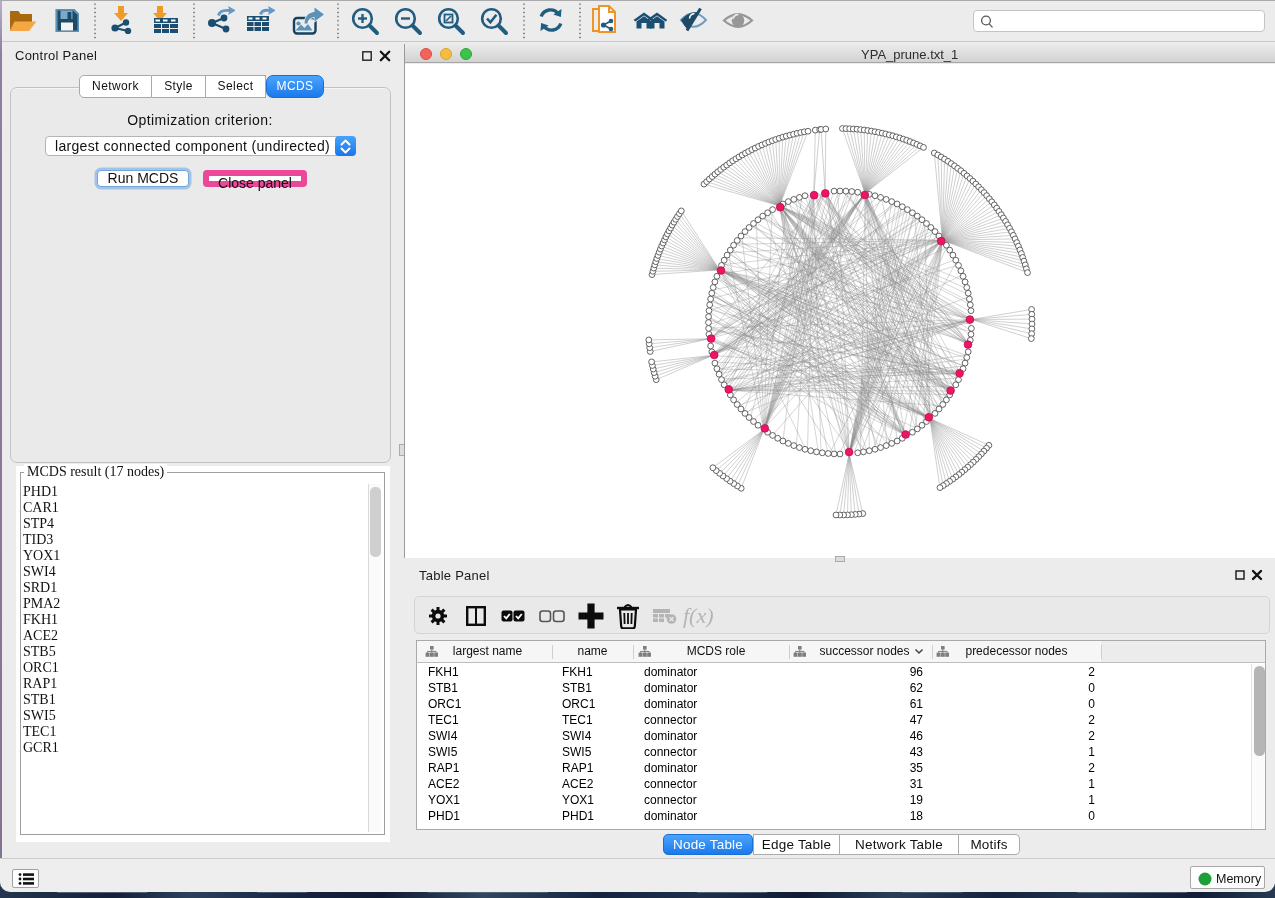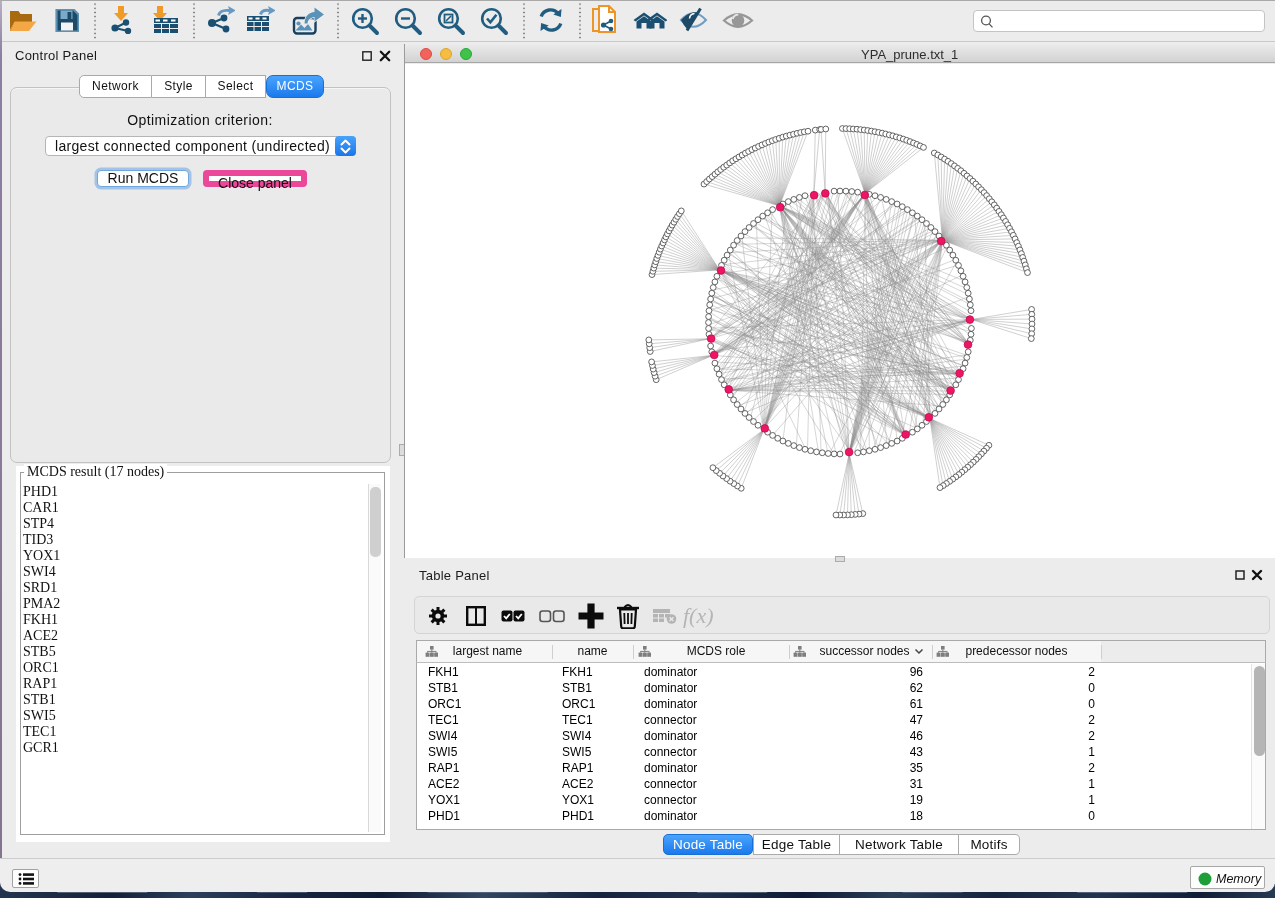--- a/index.html
+++ b/index.html
@@ -45,21 +45,21 @@
 #tbody { position:absolute; left:416px; top:663px; width:850px; height:167px; background:#fff; border:1px solid #a9a9a9; border-top:none; font-size:12px; color:#000; }
 .trow { position:absolute; left:0; width:100%; height:16px; line-height:16px; }
 .c1 { position:absolute; left:11px; } .c2 { position:absolute; left:145px; }
 .c3 { position:absolute; left:227px; } .c4 { position:absolute; right:342px;text-align:right; }
 .c5 { position:absolute; right:170px; }
 #tb-scroll { position:absolute; left:1251px; top:664px; width:14px; height:165px; background:#fbfbfb; border-left:1px solid #e3e3e3; }
 #tb-thumb { position:absolute; left:1.5px; top:2px; width:11px; height:90px; background:#b5b5b5; border-radius:5.5px; }
 .btab { position:absolute; top:834px; height:21px; background:#fff; border:1px solid #ababab; font-size:13.5px; letter-spacing:0.2px; color:#111; text-align:center; line-height:19px; }
 #btab-node { background:linear-gradient(#4aa4fd,#1b79ec); color:#fff; border:1px solid #1a6fd4; border-radius:5px; }
 
-#statusbar { position:absolute; left:0; top:858px; width:1275px; height:34px; background:#eeeeee; border-top:1px solid #cccccc; border-radius:0 0 10px 10px; z-index:3;font-style:italic; }
+#statusbar { position:absolute; left:0; top:858px; width:1275px; height:34px; background:#eeeeee; border-top:1px solid #cccccc; border-radius:0 0 10px 10px; z-index:3; }
 #listbtn { position:absolute; left:11.5px; top:9.5px; width:27px; height:19px; background:#fdfdfd; border:1px solid #a2a2a2; border-radius:2px; }
 #membtn { position:absolute; left:1190px; top:7px; width:75px; height:23px; background:#fdfdfd; border:1px solid #a8a8a8; border-radius:2px; font-size:12.5px; color:#111; }
 #wallpaper { position:absolute; left:0; top:884px; width:1275px; height:14px; z-index:1;
  background:linear-gradient(100deg,#24364f 0%,#141f38 9%,#2c405c 15%,#182541 23%,#101b33 30%,#32465f 38%,#15233f 47%,#20304b 55%,#0f1b35 63%,#2a3d57 70%,#16233e 78%,#22334d 86%,#111d36 94%,#273a53 100%); }
 #edgeL { position:absolute; left:0; top:1px; width:2px; height:888px; background:linear-gradient(#b9aec6 0%,#8d7fa0 6%,#82738f 100%); }
 #edgeT { position:absolute; left:0; top:0; width:1275px; height:1px; background:#a9a9a9; }
 </style></head>
 <body>
 <div id="toolbar">
     <div class="sep" style="left:94px;"></div>

